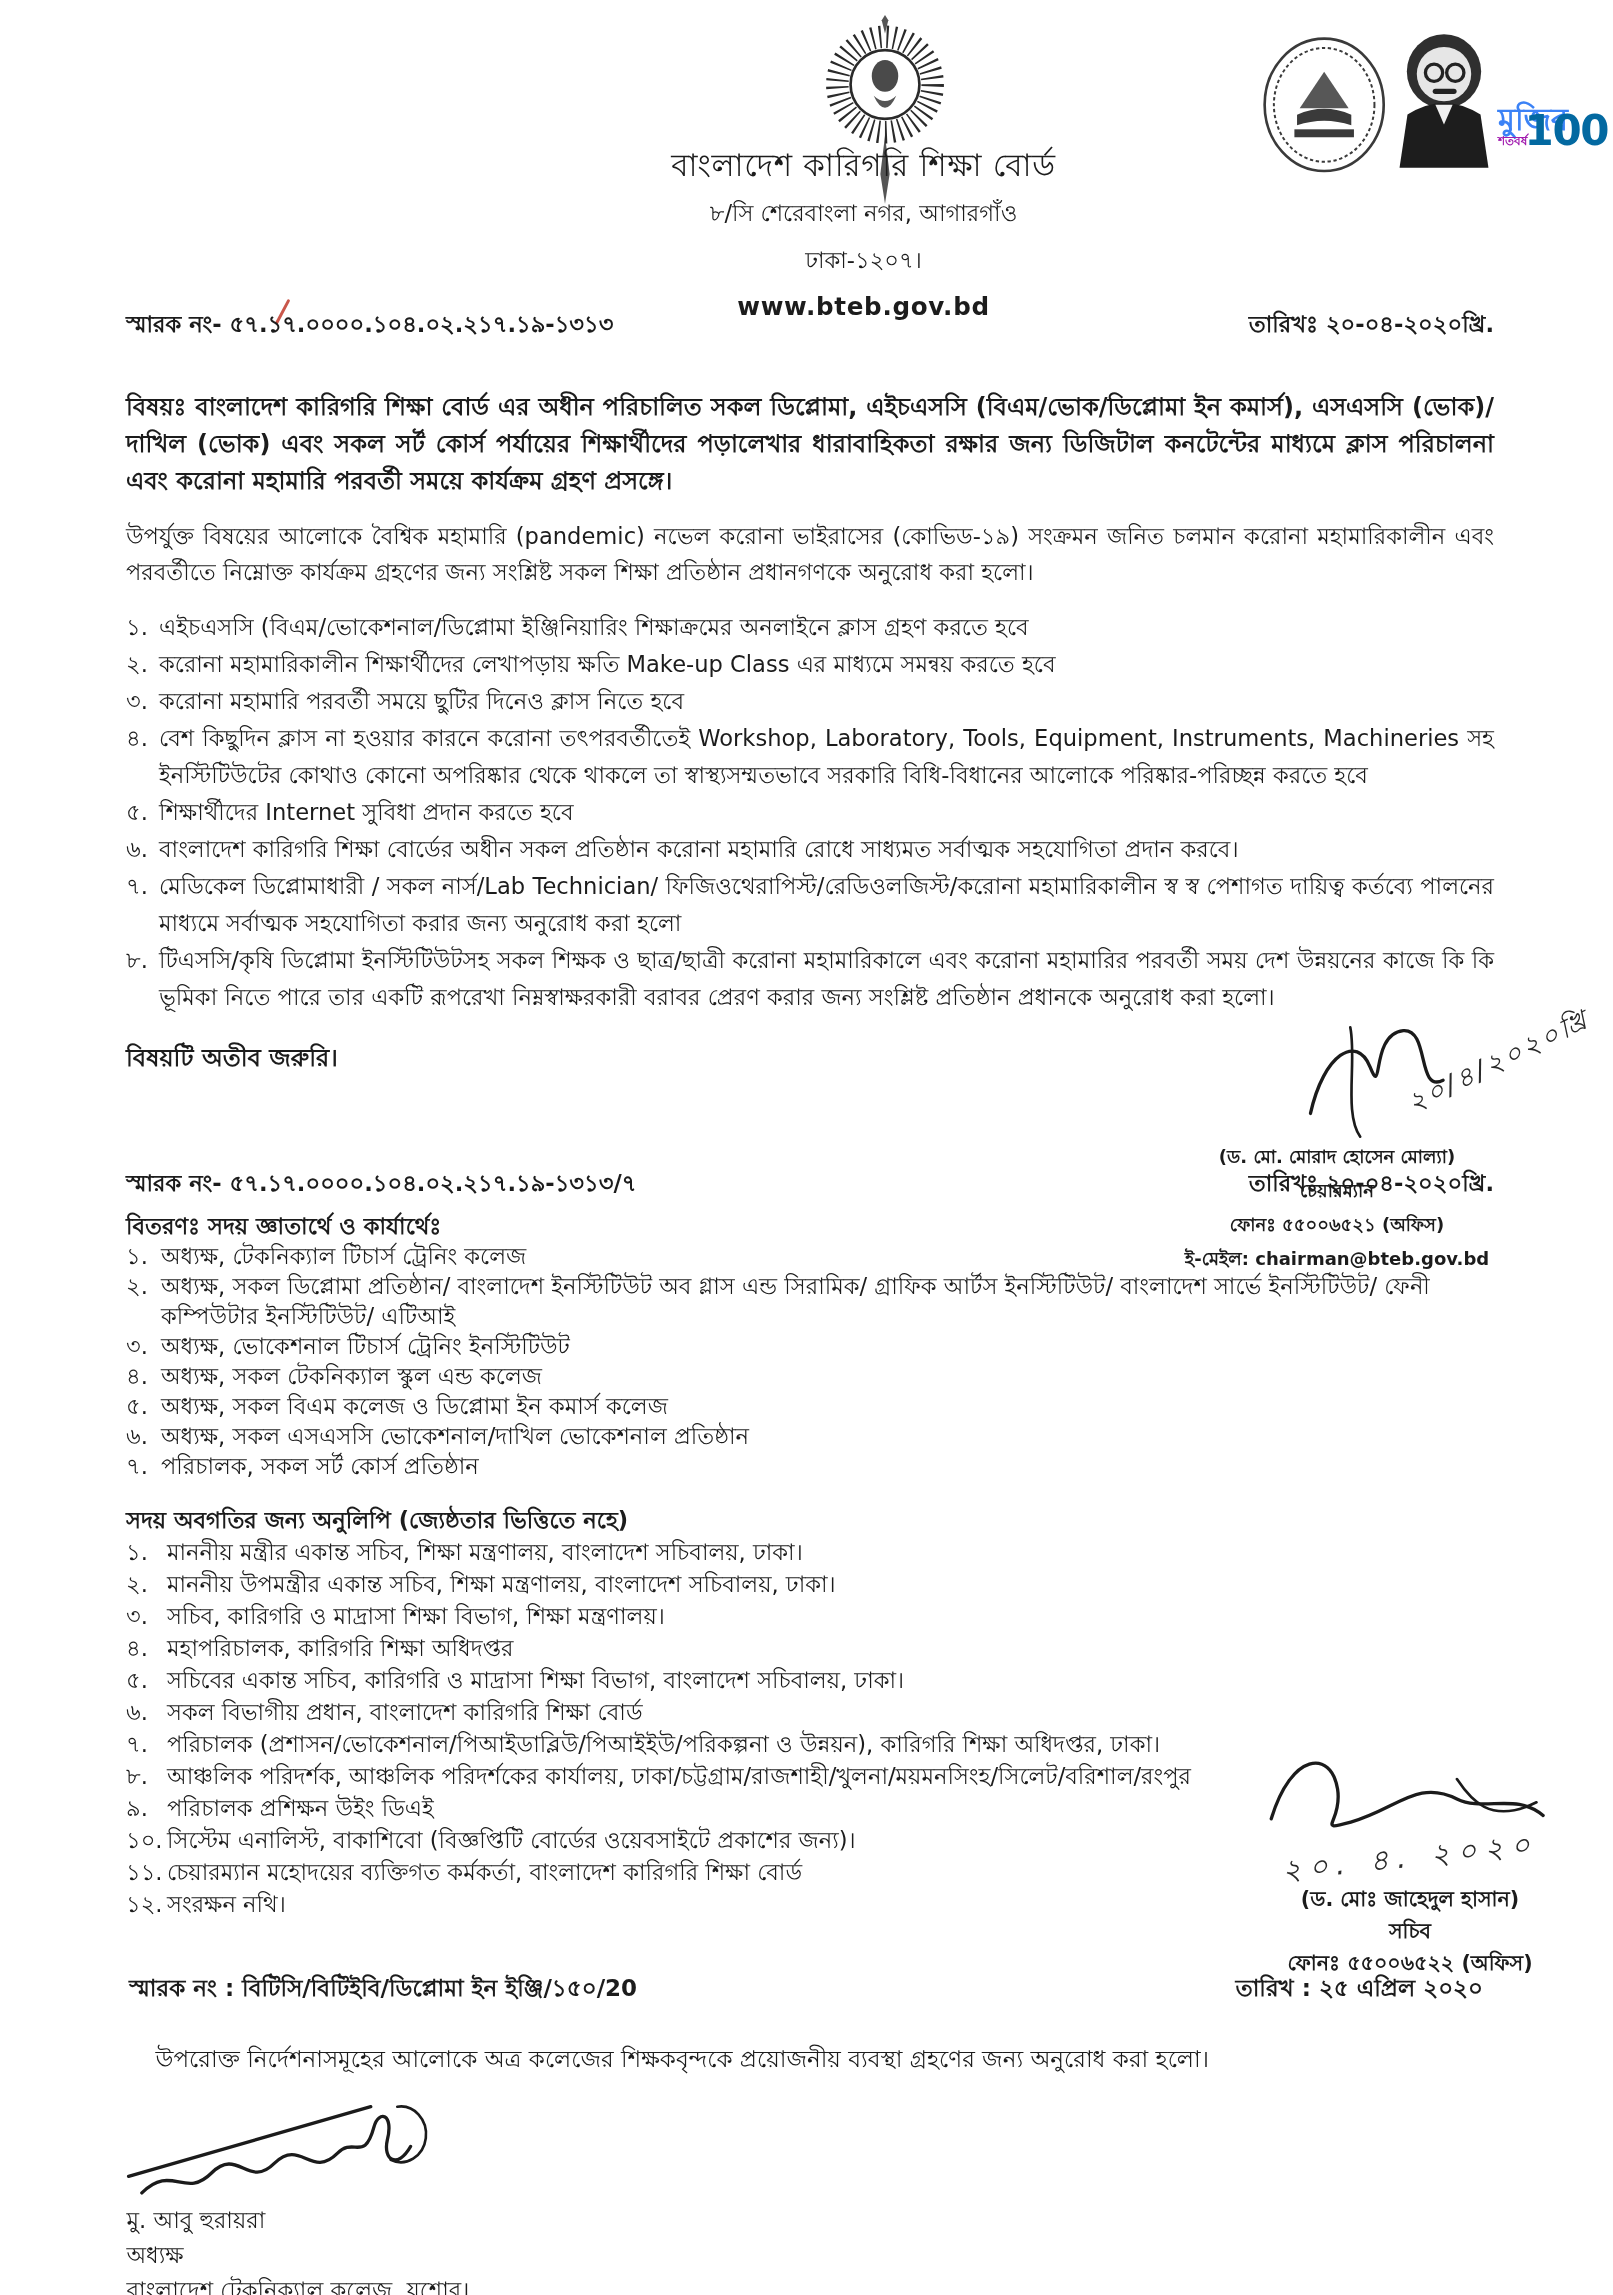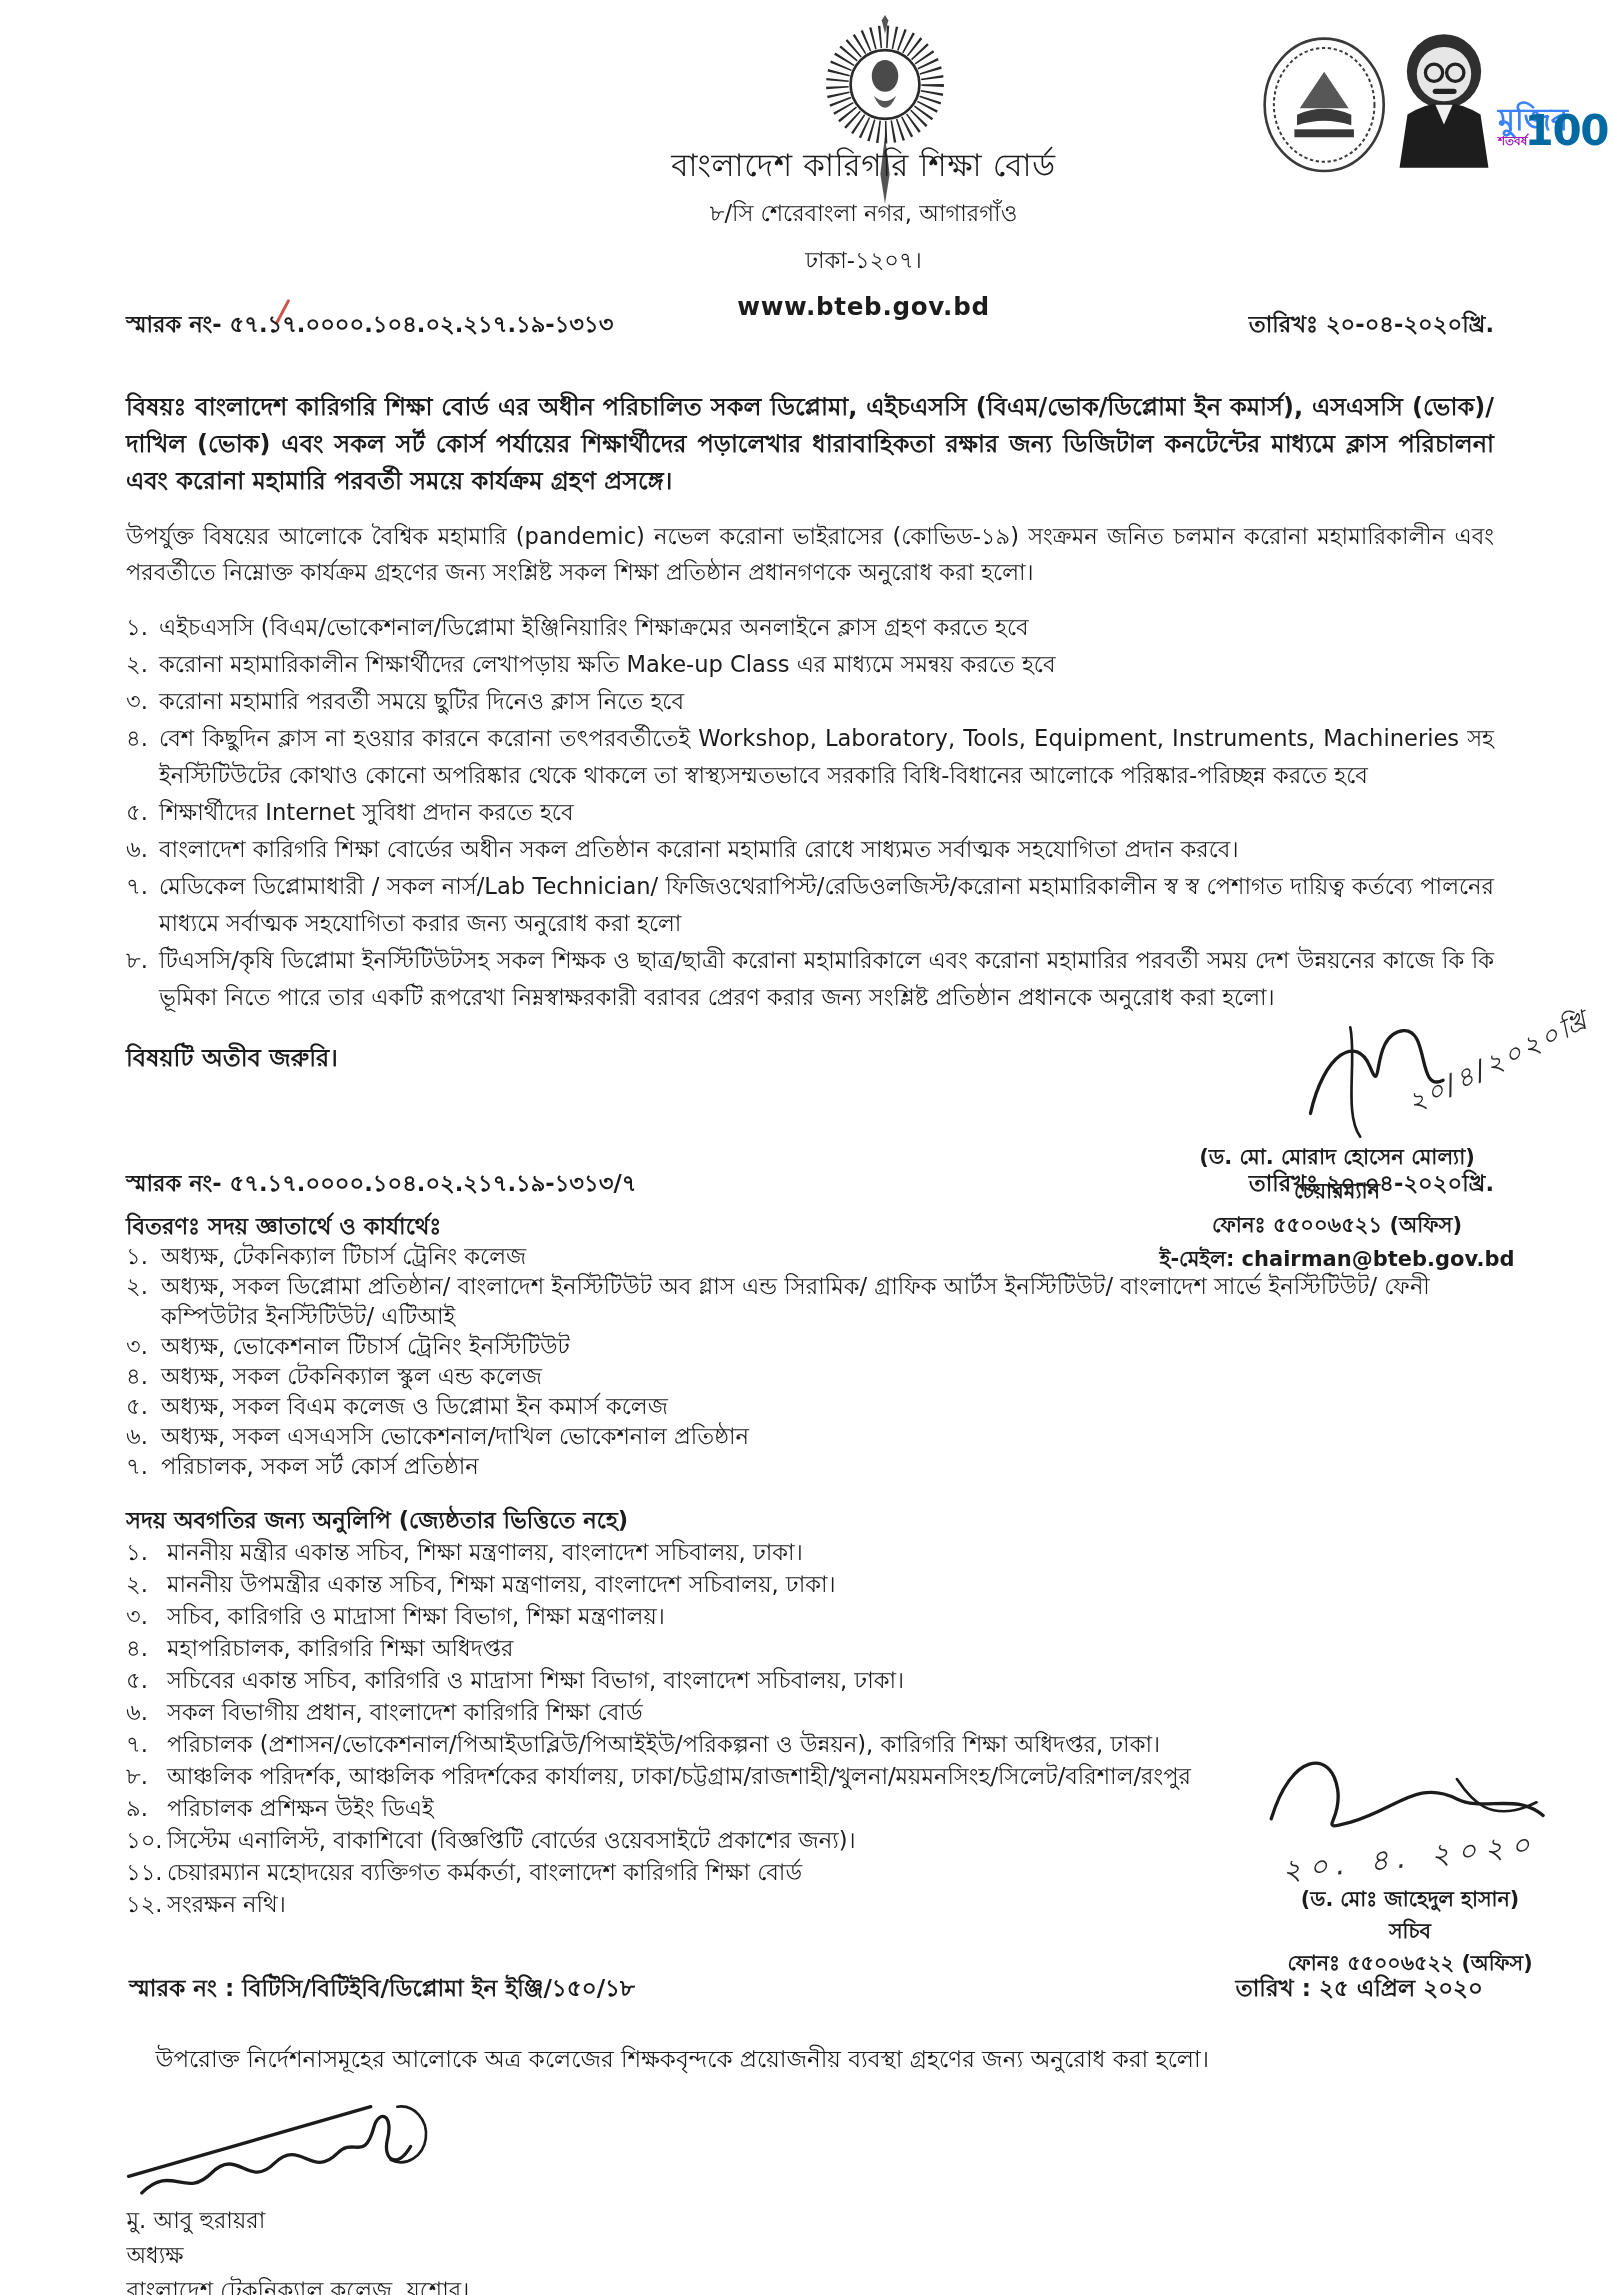--- a/index.html
+++ b/index.html
@@ -38,21 +38,21 @@
   .subject{font-size:24px;font-weight:bold;line-height:1.55;margin-top:44px;text-align:justify;}
   .intro{font-size:22.6px;line-height:1.62;margin-top:17px;text-align:justify;}
   .dlist{margin-top:18.6px;}
   .li{position:relative;padding-left:33px;font-size:22.6px;line-height:37px;text-align:justify;}
   .li .num{position:absolute;left:0;top:0;}
   .urgent{font-size:24px;font-weight:bold;margin-top:23px;}
 
   
   .chairman{left:1088px;top:1014px;width:498px;text-align:center;}
   .sig-svg{display:block;margin:0 auto;}
-  .sig-line{font-size:21px;font-weight:bold;line-height:34px;}
+  .sig-line{font-size:18px;font-weight:bold;line-height:34px;}
   .hand-date-1{position:absolute;left:312px;top:26.5px;font-size:26.5px;font-style:italic;letter-spacing:3.3px;transform:rotate(-26deg);color:#2a2a2a;white-space:nowrap;}
 
   
   .memo2-flow{left:126px;top:1166px;width:1368px;}
   .list-head{font-size:22.6px;font-weight:bold;margin-top:6.6px;line-height:30.5px;}
   .li2{position:relative;padding-left:35px;font-size:22.6px;line-height:30px;}
   .li2 .num{position:absolute;left:0;top:0;}
   .copies{margin-top:24px;}
   .li3{position:relative;padding-left:41px;font-size:22.6px;line-height:32px;}
   .li3 .num{position:absolute;left:0;top:0;}
@@ -198,21 +198,21 @@
       <path d="M300,60 C320,90 350,130 420,95" fill="none" stroke="#1b1b1b" stroke-width="4" stroke-linecap="round"></path>
     </svg>
     <div class="hand-date-2">২০. ৪. ২০২০</div>
     <div class="sig-line2">(ড. মোঃ জাহেদুল হাসান)</div>
     <div class="sig-line2">সচিব</div>
     <div class="sig-line2">ফোনঃ ৫৫০০৬৫২২ (অফিস)</div>
   </div>
 
   <div class="abs memo3-flow">
     <div class="row memo3-row">
-      <span>স্মারক নং : বিটিসি/বিটিইবি/ডিপ্লোমা ইন ইঞ্জি/১৫০/১৮</span>
+      <span>স্মারক নং : বিটিসি/বিটিইবি/ডিপ্লোমা ইন ইঞ্জি/১৫০/20</span>
       <span>তারিখ : ২৫ এপ্রিল ২০২০</span>
     </div>
     <div class="instruction">উপরোক্ত নির্দেশনাসমূহের আলোকে অত্র কলেজের শিক্ষকবৃন্দকে প্রয়োজনীয় ব্যবস্থা গ্রহণের জন্য অনুরোধ করা হলো।</div>
   </div>
 
   <div class="abs principal">
     <svg class="sig-svg" width="345" height="113" viewBox="0 0 520 170">
       <path d="M25,130 L390,25" fill="none" stroke="#1b1b1b" stroke-width="5" stroke-linecap="round"></path>
       <path d="M45,155 C90,110 110,165 150,125 C190,85 205,150 245,110 C285,72 300,135 340,95 C365,70 380,110 395,55 C402,30 425,35 415,75 C408,105 430,120 450,85" fill="none" stroke="#1b1b1b" stroke-width="5" stroke-linecap="round"></path>
       <path d="M430,25 a38,42 0 1,1 -10,80" fill="none" stroke="#1b1b1b" stroke-width="4" stroke-linecap="round"></path>

